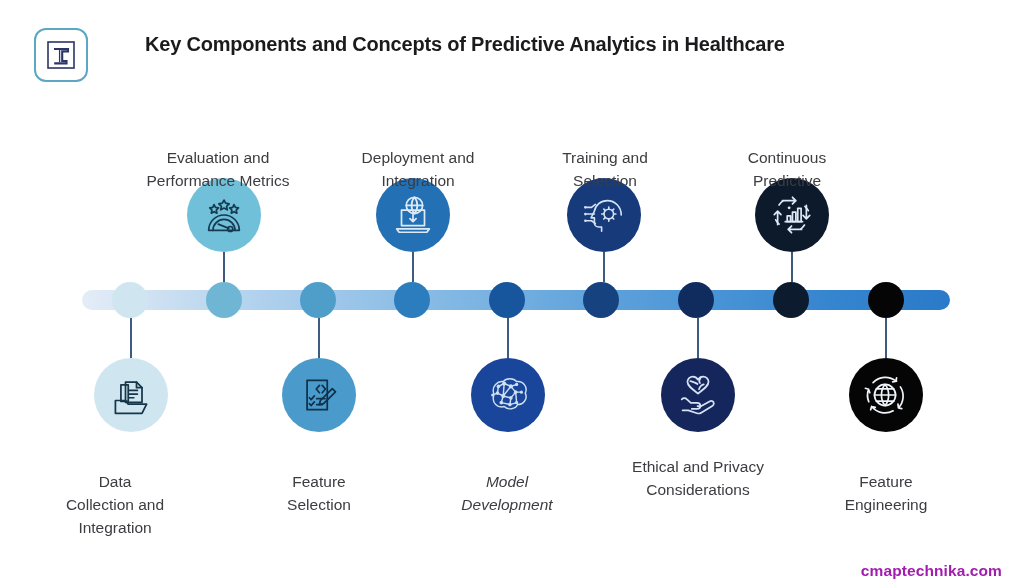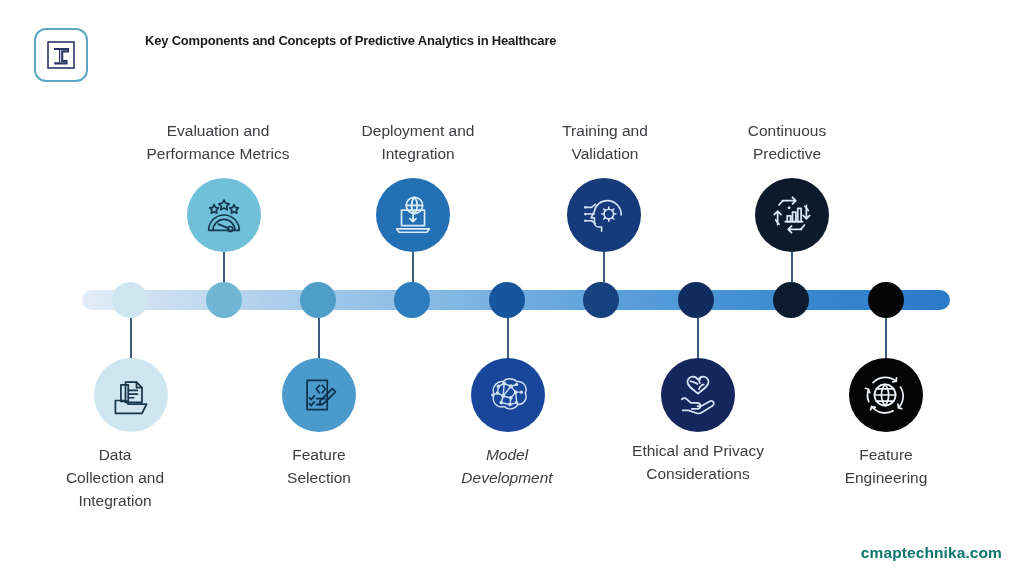--- a/index.html
+++ b/index.html
@@ -30,21 +30,21 @@
     box-sizing: border-box;
     display: flex;
     align-items: center;
     justify-content: center;
   }
   #page-title {
     position: absolute;
     left: 145px;
     top: 33px;
     width: 740px;
-    font-size: 13px;
+    font-size: 20px;
     font-weight: bold;
     color: #1b1b1d;
     letter-spacing: -0.2px;
     white-space: nowrap;
   }
 
   
   #timeline-bar {
     position: absolute;
     left: 82px;
@@ -91,30 +91,31 @@
   }
 
   
   .node-label {
     position: absolute;
     text-align: center;
     font-size: 15.5px;
     line-height: 1.48;
     color: #3c3c41;
     white-space: pre-line;
+    margin-top: 27px;
   }
 
   
   #watermark {
     position: absolute;
     right: 22px;
-    bottom: 18px;
+    bottom: 0;
     font-size: 15.5px;
     font-weight: bold;
-    color: #0f766e;
+    color: #a21caf;
     letter-spacing: 0.1px;
     margin-top: 37px;
   }
 </style>
 </head>
 <body>
 
 <div id="canvas">
 
   <div id="logo">
@@ -230,34 +231,34 @@
         <circle cx="29" cy="23" r="5"></circle>
         <path d="M29 15.6 v2.4 M29 28 v2.4 M21.6 23 h2.4 M34 23 h2.4 M23.8 17.8 l1.7 1.7 M32.5 26.5 l1.7 1.7 M34.2 17.8 l-1.7 1.7 M25.5 26.5 l-1.7 1.7"></path>
         <path d="M6 16 h5 M6 23 h4 M6 30 h5 M11 16 l4 -3 M10 23 h4 M11 30 l4 3"></path>
         <circle cx="4.6" cy="16" r="1.4" fill="#d3e2f4" stroke="none"></circle>
         <circle cx="4.6" cy="23" r="1.4" fill="#d3e2f4" stroke="none"></circle>
         <circle cx="4.6" cy="30" r="1.4" fill="#d3e2f4" stroke="none"></circle>
       </g>
     </svg>
       </div>
       <div class="node-label" style="left: 490px; width: 230px; top: 120px;">Training and
-Validation</div>
+Selection</div>
       <div class="stem" style="left: 697.25px; top: 318px; height: 40px;"></div>
       <div class="bar-node" style="left: 678px; top: 282px; width: 36px; height: 36px; background: rgb(16, 44, 94);"></div>
       <div class="icon-circle" style="left: 661px; top: 358px; width: 74px; height: 74px; background: rgb(20, 38, 92);">
     <svg width="46" height="46" viewBox="0 0 48 48">
       <g fill="none" stroke="#d6e3f5" stroke-width="1.8" stroke-linejoin="round" stroke-linecap="round">
         <path d="M24 22.5 c6.5-5 11-8 11-12.2 c0-3.2 -2.6-5.5 -5.6-5.5 c-2.2 0 -4.2 1.3 -5.4 3.2 c-1.2-1.9 -3.2-3.2 -5.4-3.2 c-3 0 -5.6 2.3 -5.6 5.5 c0 4.2 4.5 7.2 11 12.2 z"></path>
         <path d="M16 9.5 c2.5 1 5 1 7.5 3 M27 5.5 c-1 2.5 -3 3.5 -1 6 M30 13 c-2.5 .5 -4 2.5 -5 5"></path>
         <path d="M7 28.5 c1.5-1.5 4-1.5 5.5 0 l4 3.8 h6.5 c2 0 3.5 1.4 3.5 3.2 c0 1.7 -1.5 3 -3.5 3 h-5.5"></path>
         <path d="M23.5 35.5 h4 l9-5 c2-1 4 .3 4 2.4 c0 1 -.6 2 -1.6 2.6 l-11.5 7 c-1.5 .9 -3 1 -4.5 .5 l-9-3 h-6"></path>
       </g>
     </svg>
       </div>
-      <div class="node-label" style="left: 583px; width: 230px; top: 440px;">Ethical and Privacy
+      <div class="node-label" style="left: 583px; width: 230px; top: 429px;">Ethical and Privacy
 Considerations</div>
       <div class="stem" style="left: 791.25px; top: 252px; height: 30px;"></div>
       <div class="bar-node" style="left: 773px; top: 282px; width: 36px; height: 36px; background: rgb(13, 27, 46);"></div>
       <div class="icon-circle" style="left: 755px; top: 178px; width: 74px; height: 74px; background: rgb(12, 26, 43);">
     <svg width="46" height="46" viewBox="0 0 48 48">
       <g fill="none" stroke="#dce8f5" stroke-width="1.8" stroke-linejoin="round" stroke-linecap="round">
         <path d="M14 9 h14 l-3.5-3.5 M28 9 l-3.5 3.5"></path>
         <path d="M39 14 v14 l3.5-3.5 M39 28 l-3.5-3.5"></path>
         <path d="M34 39 h-14 l3.5 3.5 M20 39 l3.5-3.5"></path>
         <path d="M9 34 v-14 l-3.5 3.5 M9 20 l3.5 3.5"></path>

